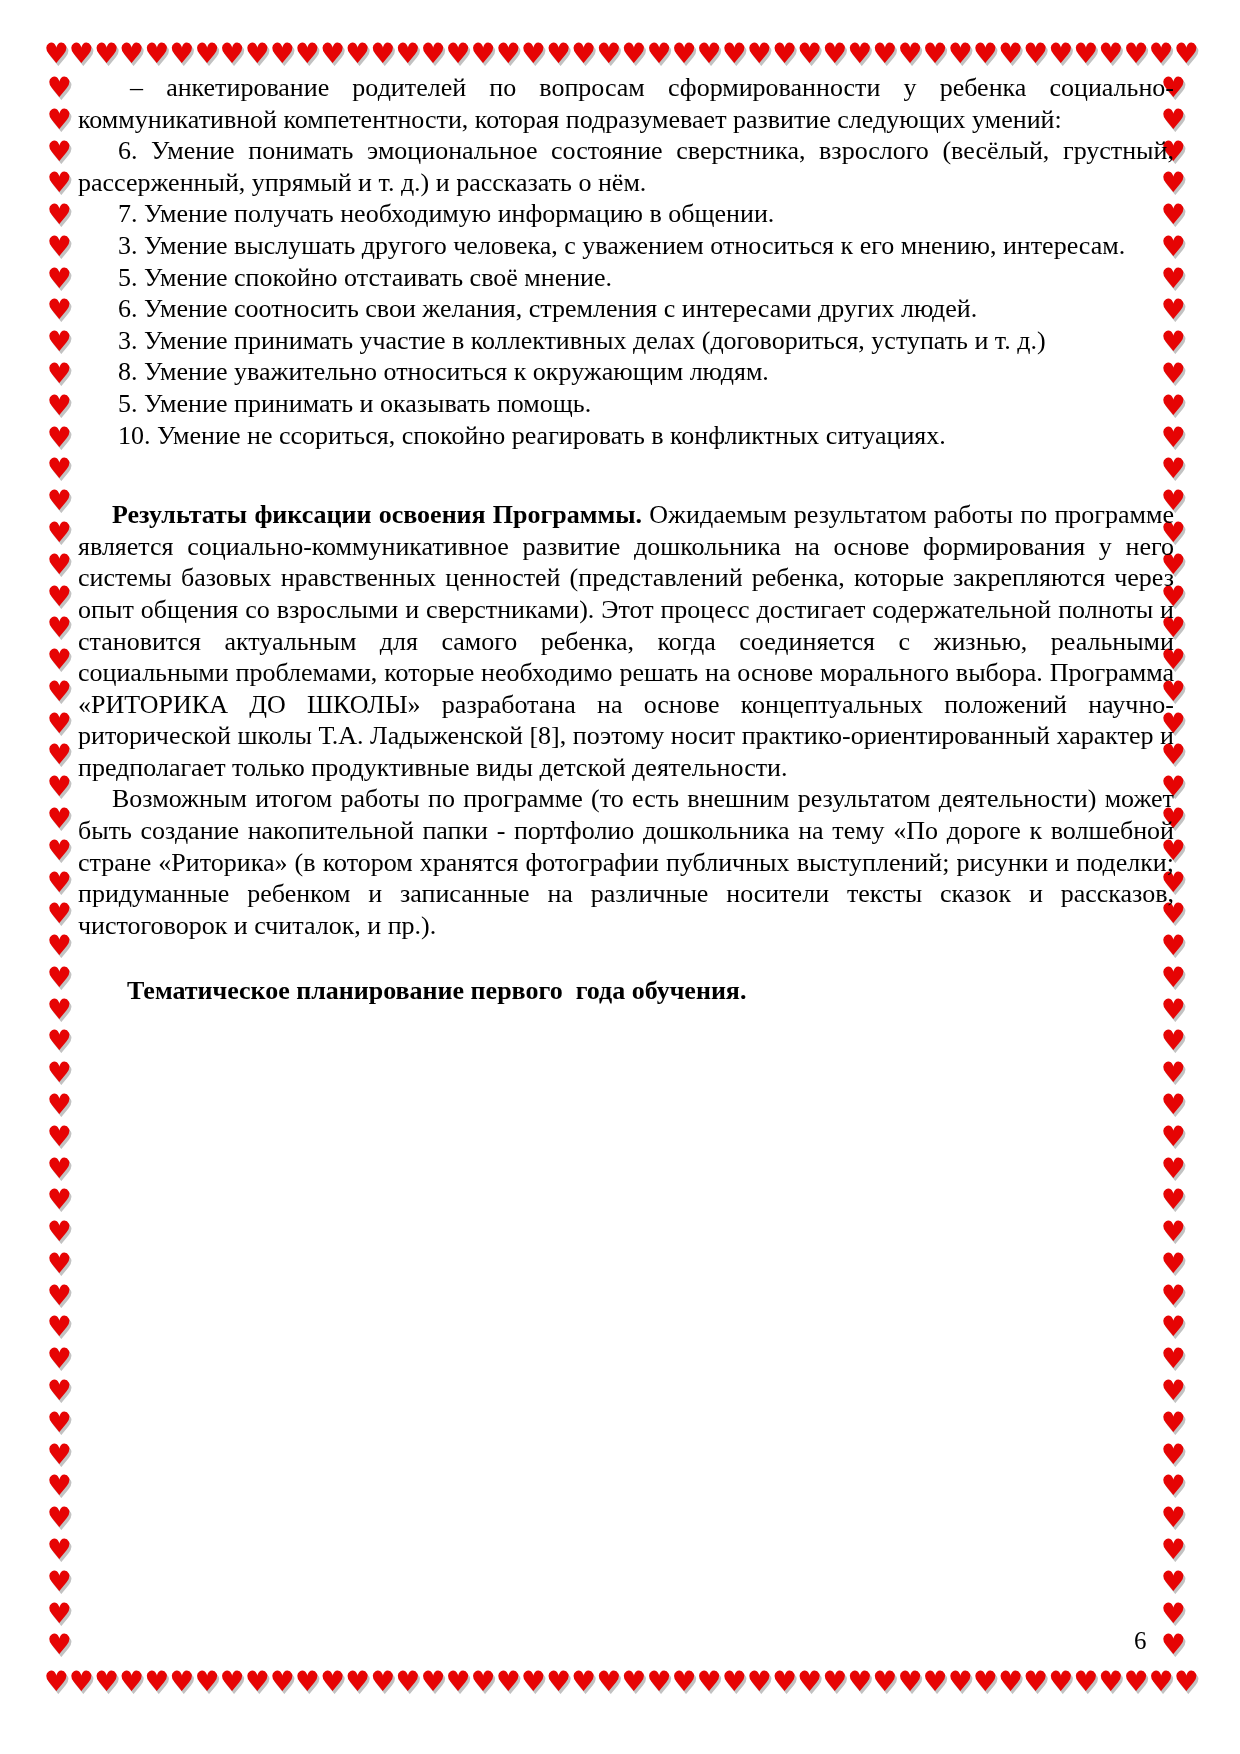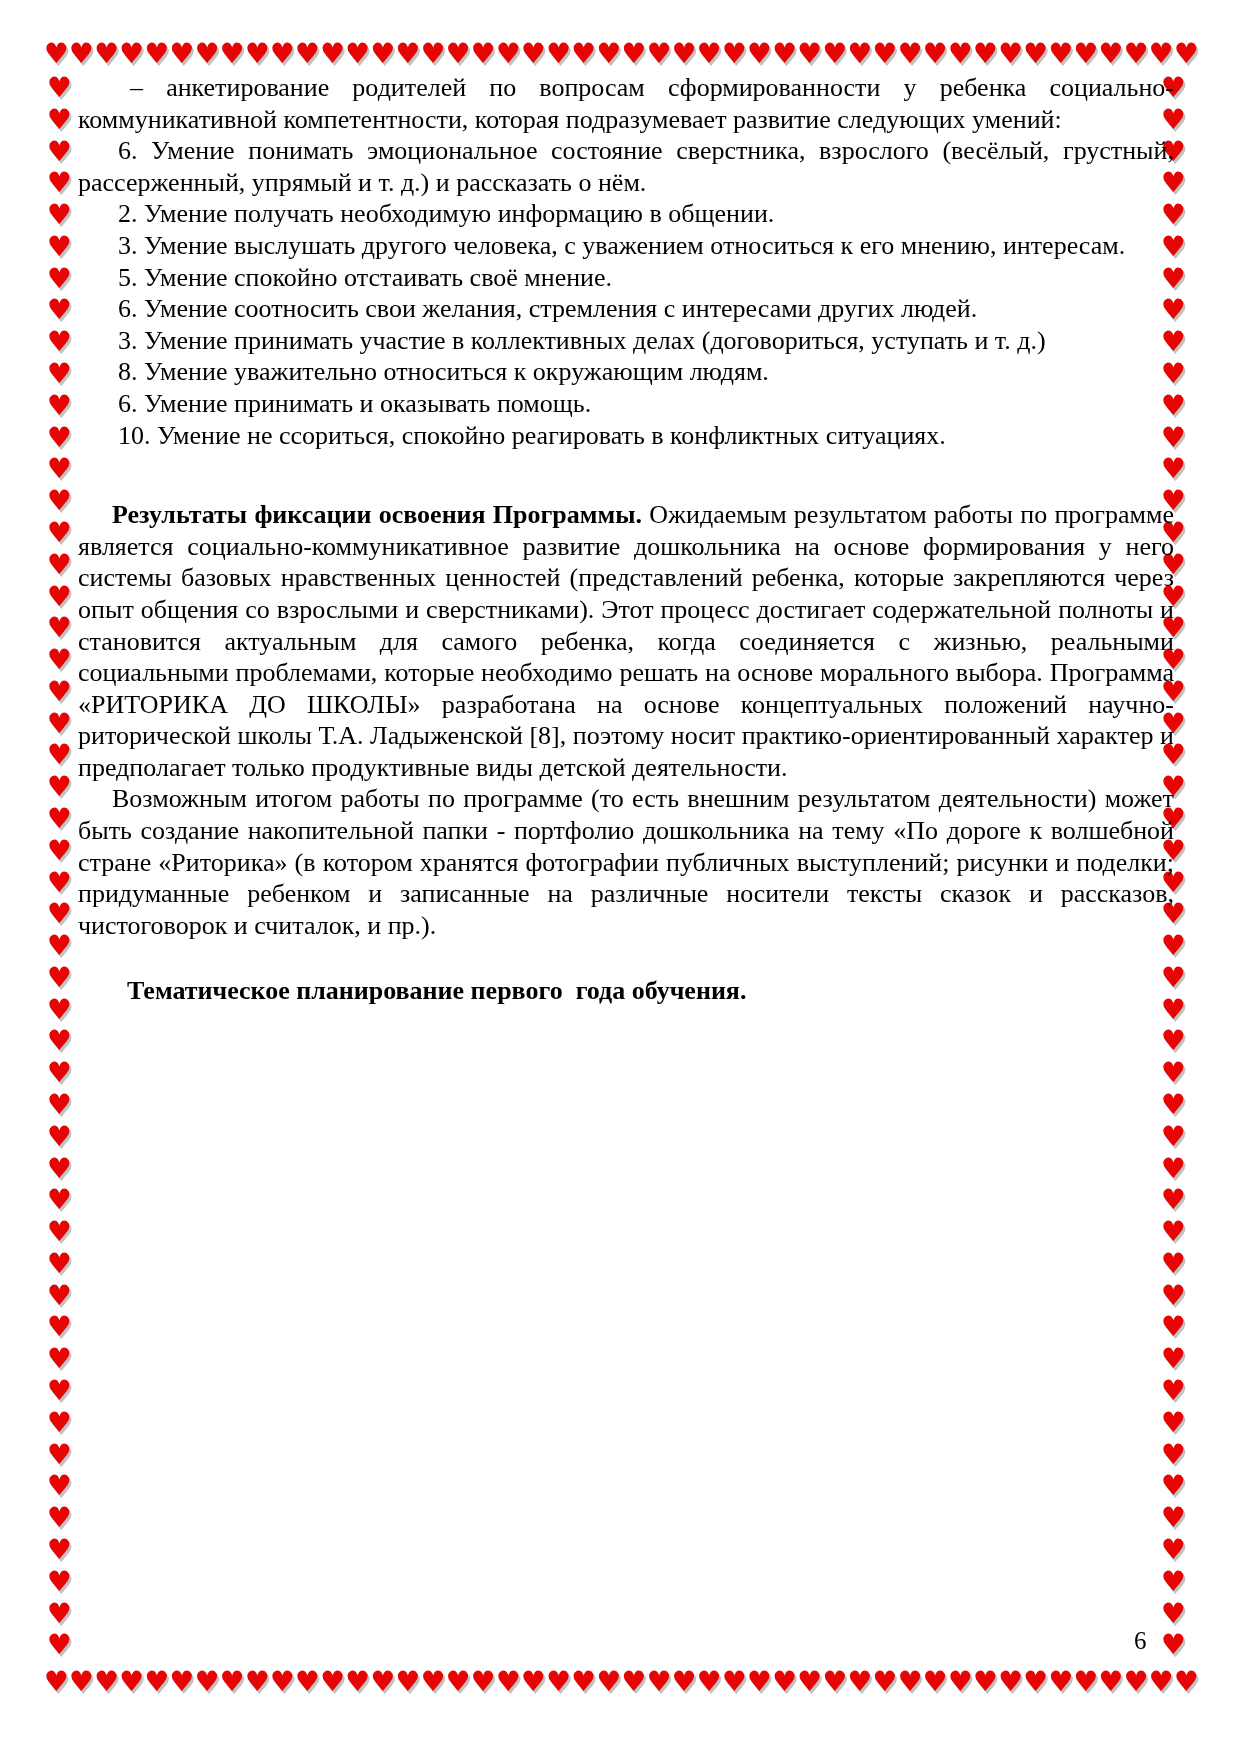--- a/index.html
+++ b/index.html
@@ -277,27 +277,27 @@
       <span class="heart">♥</span>
       <span class="heart">♥</span>
       <span class="heart">♥</span>
     </div>
 
   <div class="content">
 
     <p class="para bullet-para">– анкетирование родителей по вопросам сформированности у ребенка социально-коммуникативной компетентности, которая подразумевает развитие следующих умений:</p>
 
     <p class="para list-para">6. Умение понимать эмоциональное состояние сверстника, взрослого (весёлый, грустный, рассерженный, упрямый и т. д.) и рассказать о нём.</p>
-    <p class="para list-para">2. Умение получать необходимую информацию в общении.</p>
+    <p class="para list-para">7. Умение получать необходимую информацию в общении.</p>
     <p class="para list-para">3. Умение выслушать другого человека, с уважением относиться к его мнению, интересам.</p>
     <p class="para list-para">5. Умение спокойно отстаивать своё мнение.</p>
     <p class="para list-para">6. Умение соотносить свои желания, стремления с интересами других людей.</p>
     <p class="para list-para">3. Умение принимать участие в коллективных делах (договориться, уступать и т. д.)</p>
     <p class="para list-para">8. Умение уважительно относиться к окружающим людям.</p>
-    <p class="para list-para">6. Умение принимать и оказывать помощь.</p>
+    <p class="para list-para">5. Умение принимать и оказывать помощь.</p>
     <p class="para list-para">10. Умение не ссориться, спокойно реагировать в конфликтных ситуациях.</p>
 
     <p class="para results-para"><span class="results-lead">Результаты фиксации освоения Программы.</span><span> Ожидаемым результатом работы по программе является социально-коммуникативное развитие дошкольника на основе формирования у него системы базовых нравственных ценностей (представлений ребенка, которые закрепляются через опыт общения со взрослыми и сверстниками). Этот процесс достигает содержательной полноты и становится актуальным для самого ребенка, когда соединяется с жизнью, реальными социальными проблемами, которые необходимо решать на основе морального выбора. Программа «РИТОРИКА ДО ШКОЛЫ» разработана на основе концептуальных положений научно-риторической школы Т.А. Ладыженской [8], поэтому носит практико-ориентированный характер и предполагает только продуктивные виды детской деятельности.</span></p>
 
     <p class="para">Возможным итогом работы по программе (то есть внешним результатом деятельности) может быть создание накопительной папки - портфолио дошкольника на тему «По дороге к волшебной стране «Риторика» (в котором хранятся фотографии публичных выступлений; рисунки и поделки; придуманные ребенком и записанные на различные носители тексты сказок и рассказов, чистоговорок и считалок, и пр.).</p>
 
 
     <p class="para subsection-heading">Тематическое планирование первого  года обучения.</p>
 
   </div>

